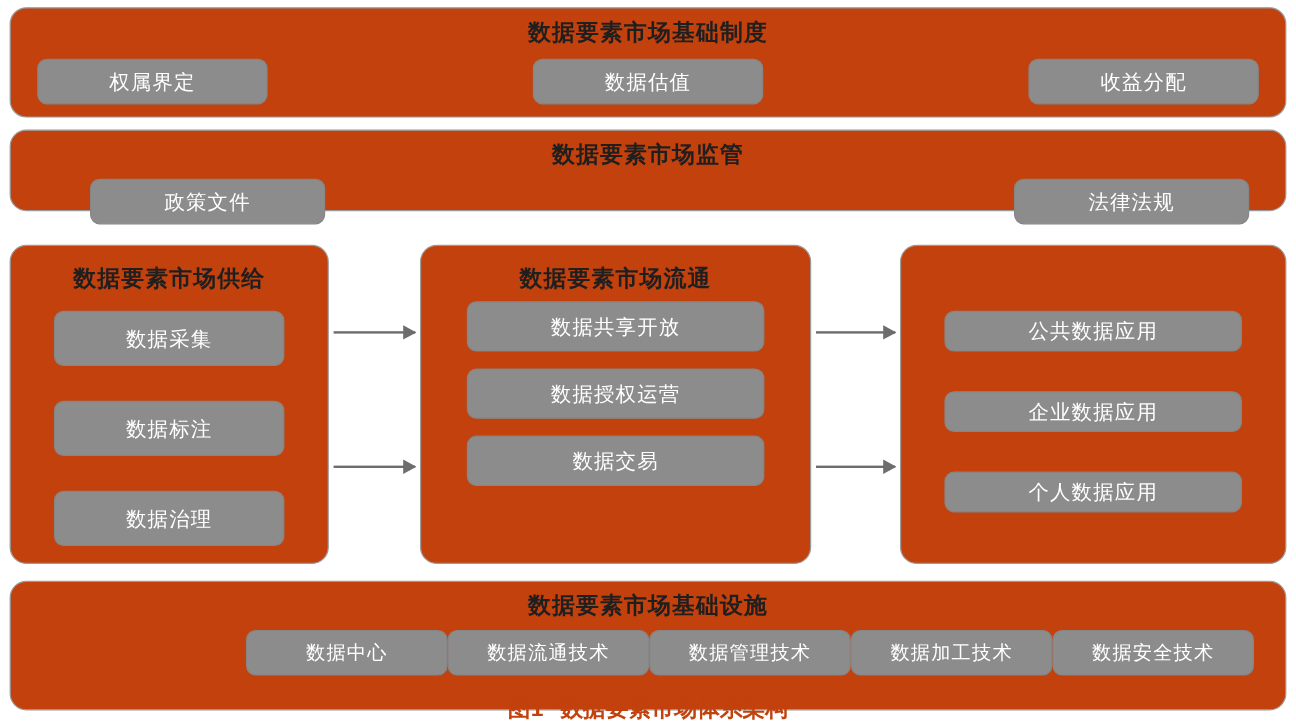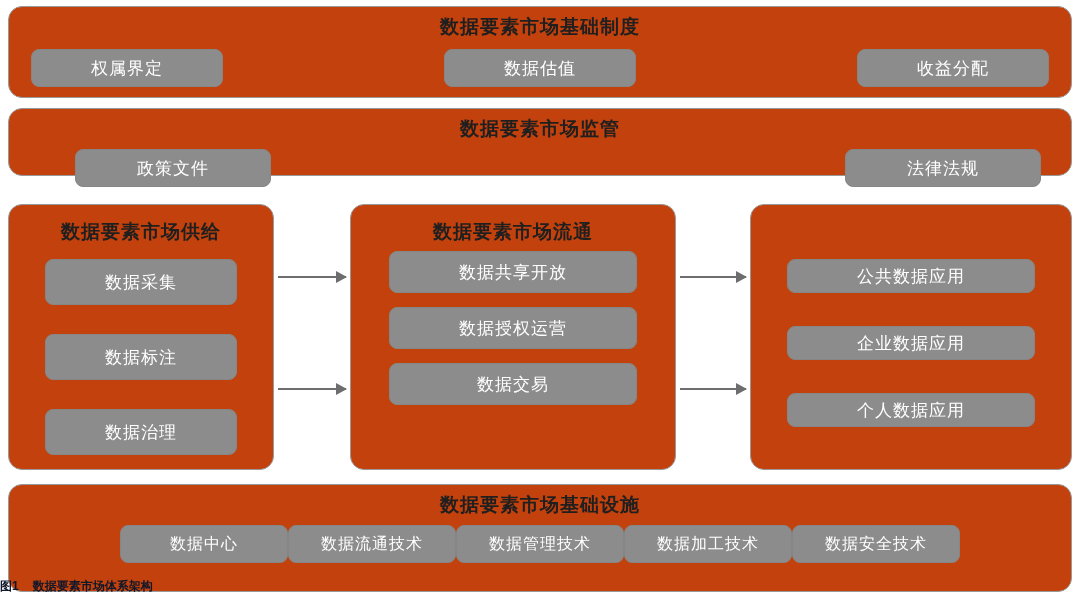--- a/index.html
+++ b/index.html
@@ -111,21 +111,21 @@
 
   
   #infrastructure-panel {
     left: 8px; top: 484px; width: 1064px; height: 108px;
   }
   #infrastructure-panel .panel-title { margin-top: 7px; }
   .infra-row {
     position: absolute;
     left: 26px; right: 26px; top: 40px;
     display: flex;
-    justify-content: center;
+    justify-content: flex-end;
   }
   .infra-row .chip {
     width: 168px; height: 38px;
     font-size: 16px;
   }
 
   
   .arrow {
     position: absolute;
     height: 2px;
@@ -142,24 +142,24 @@
   }
   #arrow-supply-circ-1 { left: 278px; top: 276px; width: 68px; }
   #arrow-supply-circ-2 { left: 278px; top: 388px; width: 68px; }
   #arrow-circ-app-1 { left: 680px; top: 276px; width: 66px; }
   #arrow-circ-app-2 { left: 680px; top: 388px; width: 66px; }
 
   
   #figure-caption {
     position: absolute;
     left: 0; right: 0; top: 578px;
-    text-align: left;
-    font-size: 12px;
+    text-align: center;
+    font-size: 19px;
     font-weight: bold;
-    color: #0f172a;
+    color: #c2410c;
   }
   .cap-label { margin-right: 14px; }
 </style>
 </head>
 <body>
 
 <div class="canvas">
 
   <div class="panel" id="institution-panel">
     <div class="panel-title">数据要素市场基础制度</div>

